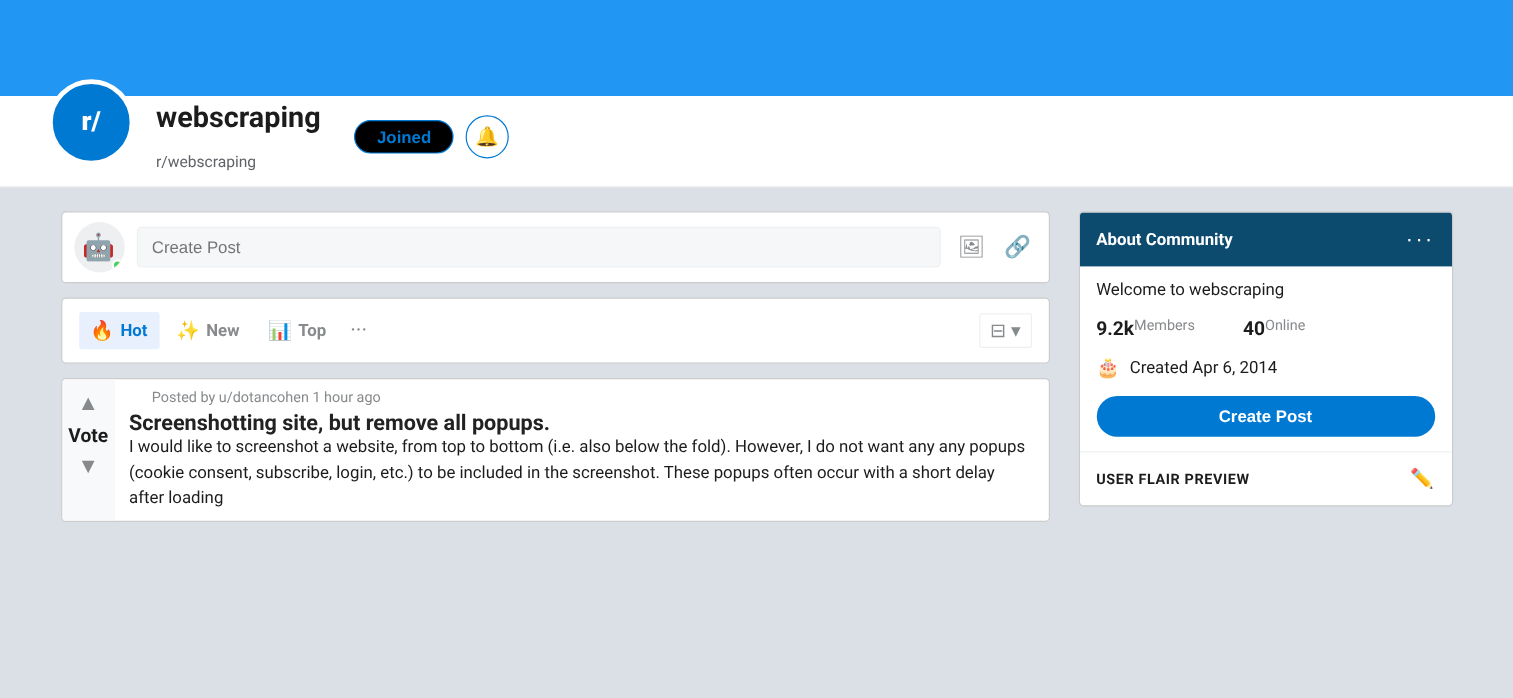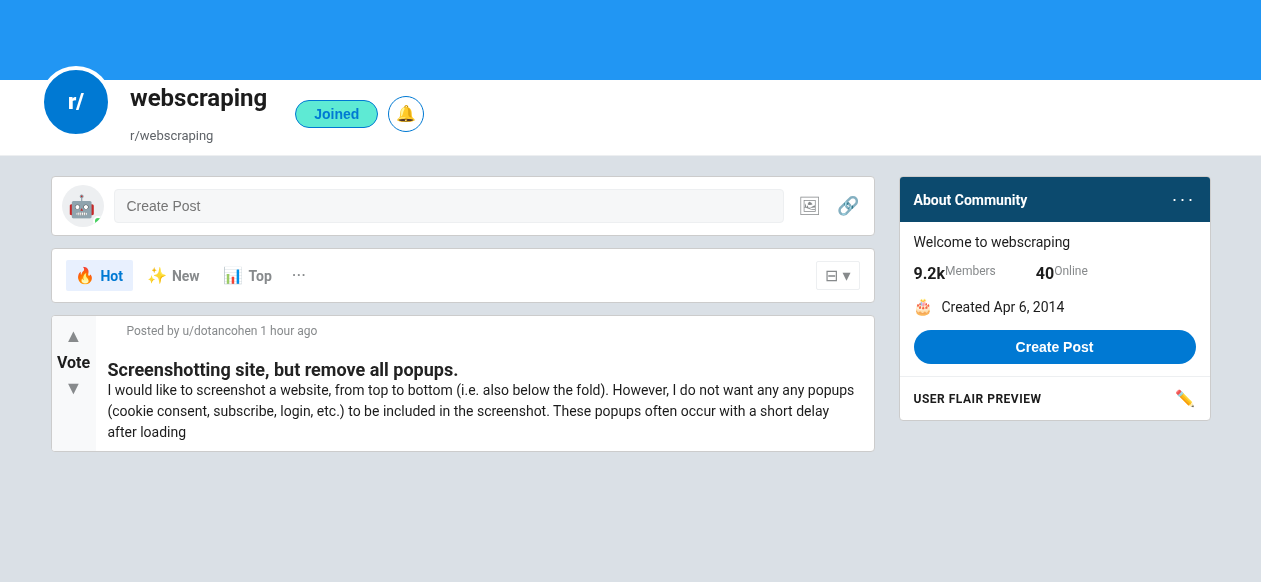--- a/index.html
+++ b/index.html
@@ -61,21 +61,21 @@
       display: flex;
       align-items: center;
       gap: 10px;
       margin-left: 10px;
       padding-top: 4px;
     }
 
     .joined-btn {
       border: 1.5px solid #0079d3;
       color: #0079d3;
-      background: #5eead4;
+      background: #000000;
       border-radius: 20px;
       padding: 5px 18px;
       font-size: 14px;
       font-weight: 700;
       cursor: pointer;
     }
 
     .bell-btn {
       width: 36px;
       height: 36px;
@@ -257,21 +257,21 @@
 
     .post-body {
       flex: 1;
       padding: 8px 12px;
       min-width: 0;
     }
 
     .post-meta {
       font-size: 12px;
       color: #878a8c;
-      margin-bottom: 21px;
+      margin-bottom: 4px;
       padding-left: 19px;
     }
 
     .post-title {
       font-size: 18px;
       font-weight: 700;
       color: #222;
       margin-bottom: 0;
     }
 

